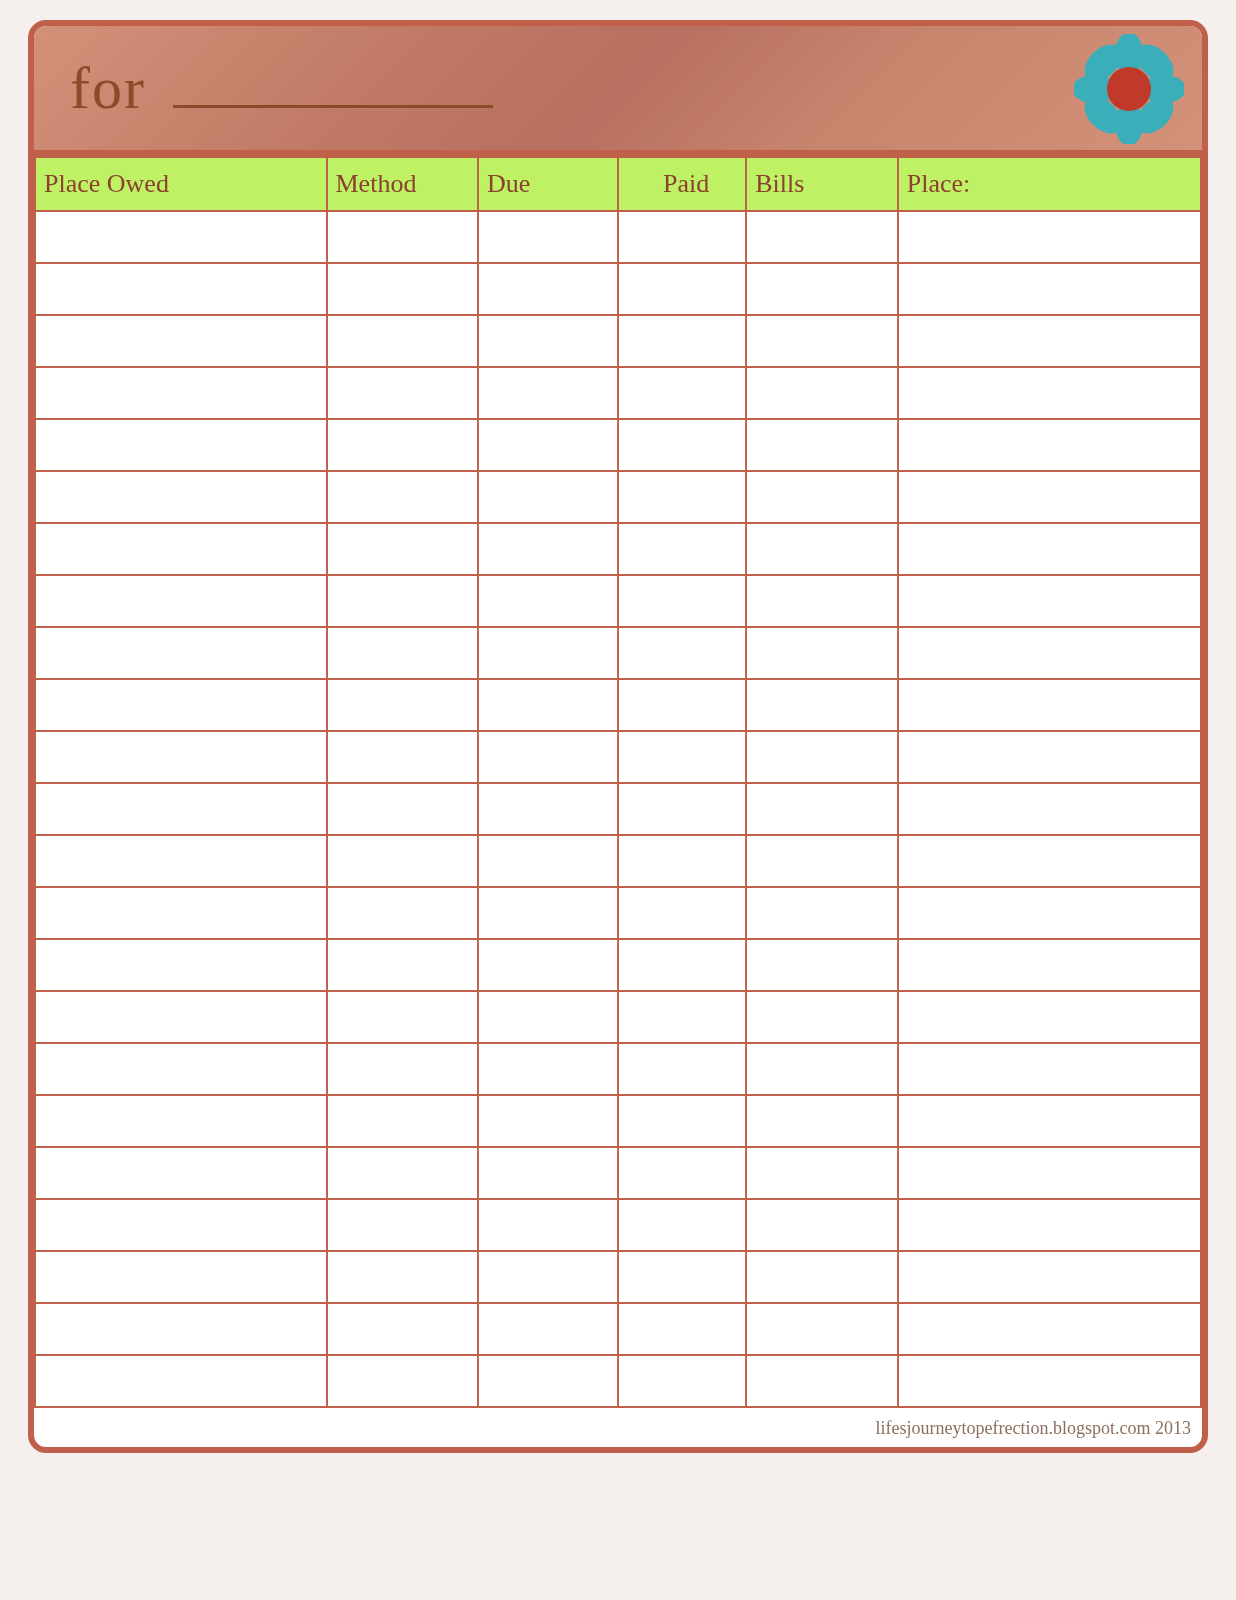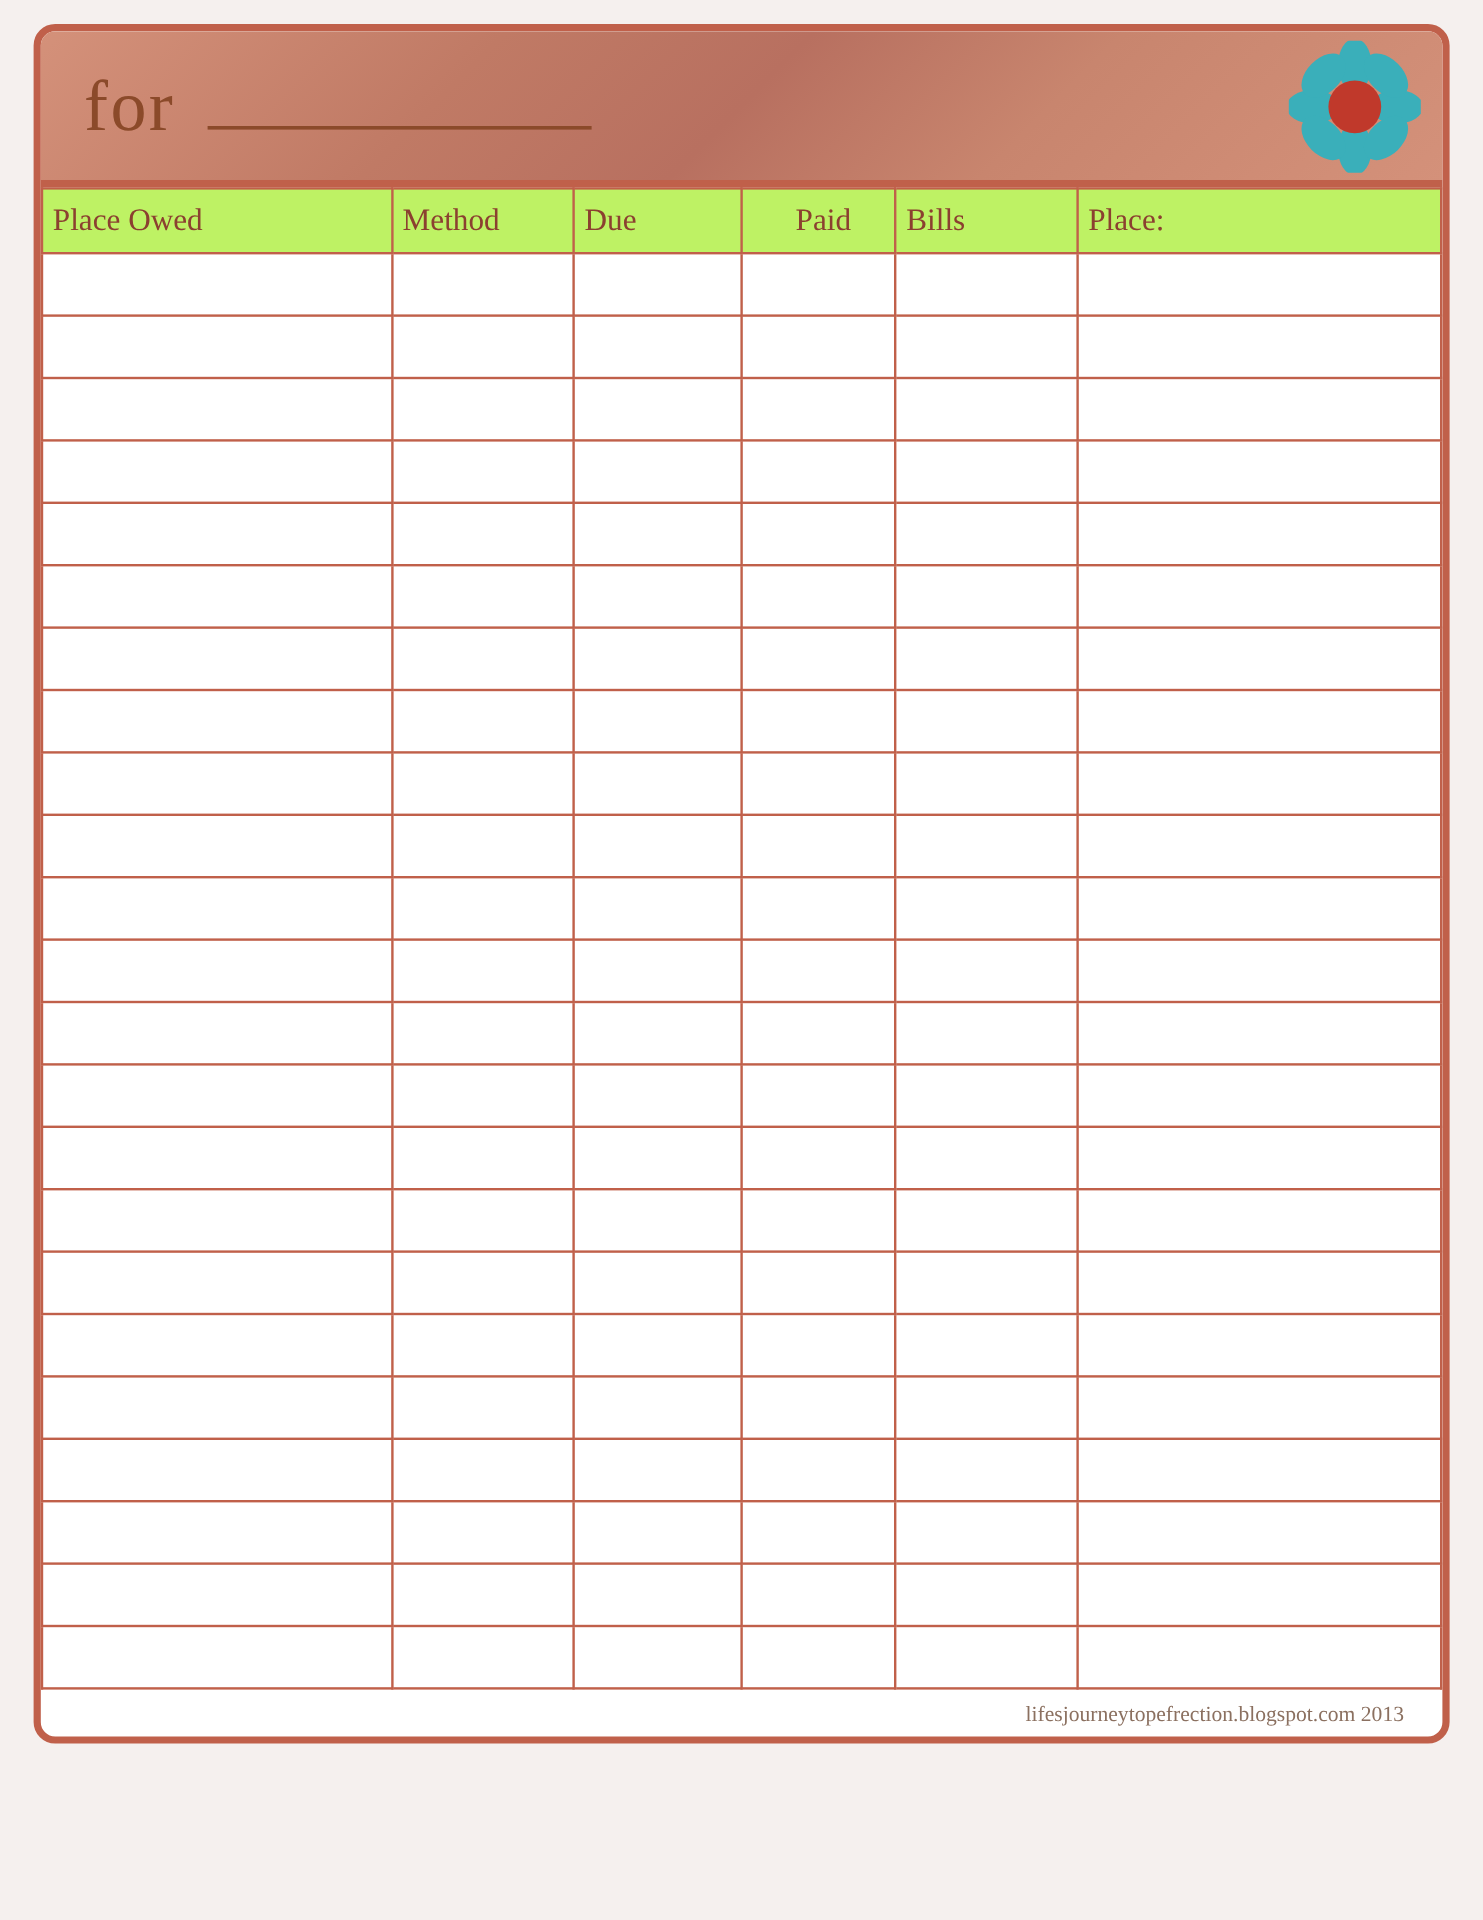--- a/index.html
+++ b/index.html
@@ -114,21 +114,21 @@
 
     th:nth-child(1), td:nth-child(1) { width: 25%; }
     th:nth-child(2), td:nth-child(2) { width: 13%; }
     th:nth-child(3), td:nth-child(3) { width: 12%; }
     th:nth-child(4), td:nth-child(4) { width: 11%; padding-left: 44px; }
     th:nth-child(5), td:nth-child(5) { width: 13%; }
     th:nth-child(6), td:nth-child(6) { width: 26%; }
 
     .footer {
       text-align: right;
-      padding: 10px 32px 8px 0;
+      padding: 10px 11px 8px 0;
       font-size: 18px;
       color: #8b7060;
       font-family: Georgia, serif;
     }
   </style>
 </head>
 <body>
 
 <div class="page-wrapper">
 

